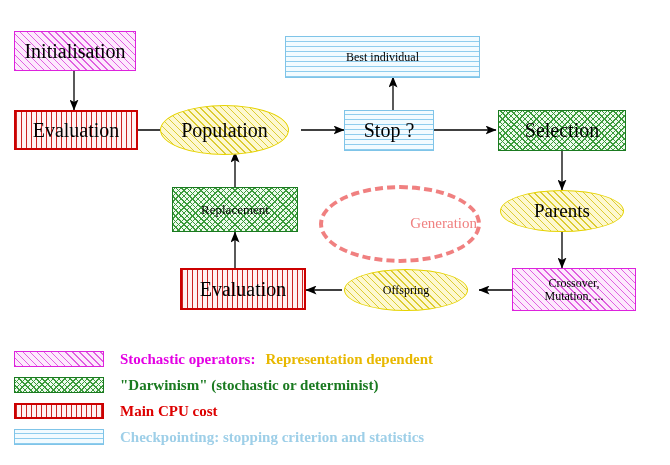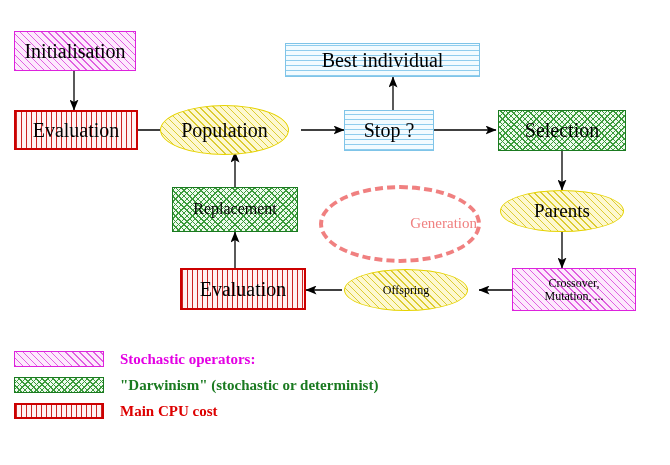--- a/index.html
+++ b/index.html
@@ -120,21 +120,21 @@
   </div>
 
   <div class="node ell-yellow" style="left:160px;top:105px;width:129px;height:50px;font-size:20px;">
     <span>Population</span>
   </div>
 
   <div class="node box-blue box-blue-round" style="left:344px;top:110px;width:90px;height:41px;font-size:20px;">
     <span>Stop ?</span>
   </div>
 
-  <div class="node box-blue" style="left:285px;top:43px;width:195px;height:34px;font-size:20px;">
+  <div class="node box-blue" style="left:285px;top:36px;width:195px;height:42px;font-size:12px;">
     <span>Best individual</span>
   </div>
 
   <div class="node box-green" style="left:498px;top:110px;width:128px;height:41px;font-size:20px;">
     <span>Selection</span>
   </div>
 
   <div class="node ell-yellow" style="left:500px;top:190px;width:124px;height:42px;font-size:19px;">
     <span>Parents</span>
   </div>
@@ -145,41 +145,46 @@
   </div>
 
   <div class="node ell-yellow" style="left:344px;top:269px;width:124px;height:42px;font-size:12px;">
     <span>Offspring</span>
   </div>
 
   <div class="node box-red" style="left:180px;top:268px;width:126px;height:42px;font-size:20px;">
     <span>Evaluation</span>
   </div>
 
-  <div class="node box-green" style="left:172px;top:187px;width:126px;height:45px;font-size:16px;">
+  <div class="node box-green" style="left:172px;top:187px;width:126px;height:45px;font-size:13px;">
     <span>Replacement</span>
   </div>
 
   <div class="node ell-dashed" style="left:319px;top:185px;width:162px;height:78px;font-size:15px;justify-content:flex-end;">
     <span>Generation</span>
   </div>
 
   <div id="legend">
 
     <div class="leg-row" style="top:8px;">
       <div class="swatch box-magenta"></div>
       <div class="leg-text t-magenta">Stochastic operators:</div>
+      <div class="leg-text t-gold" style="margin-left:10px;">Representation dependent</div>
     </div>
 
     <div class="leg-row" style="top:34px;">
       <div class="swatch box-green"></div>
       <div class="leg-text t-green">"Darwinism" (stochastic or determinist)</div>
     </div>
 
     <div class="leg-row" style="top:60px;">
       <div class="swatch box-red"></div>
       <div class="leg-text t-red">Main CPU cost</div>
     </div>
 
+    <div class="leg-row" style="top:86px;">
+      <div class="swatch box-blue"></div>
+      <div class="leg-text t-blue">Checkpointing: stopping criterion and statistics</div>
+    </div>
 
   </div>
 
 </div>
 
 </body></html>

